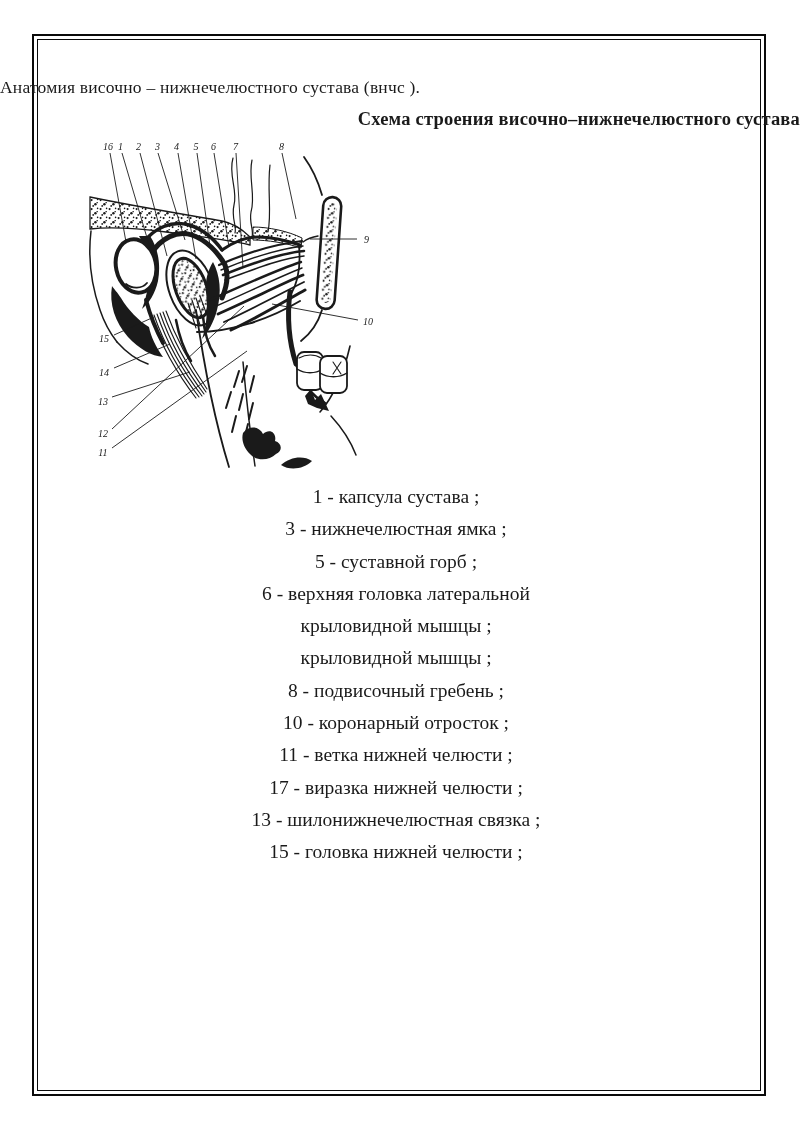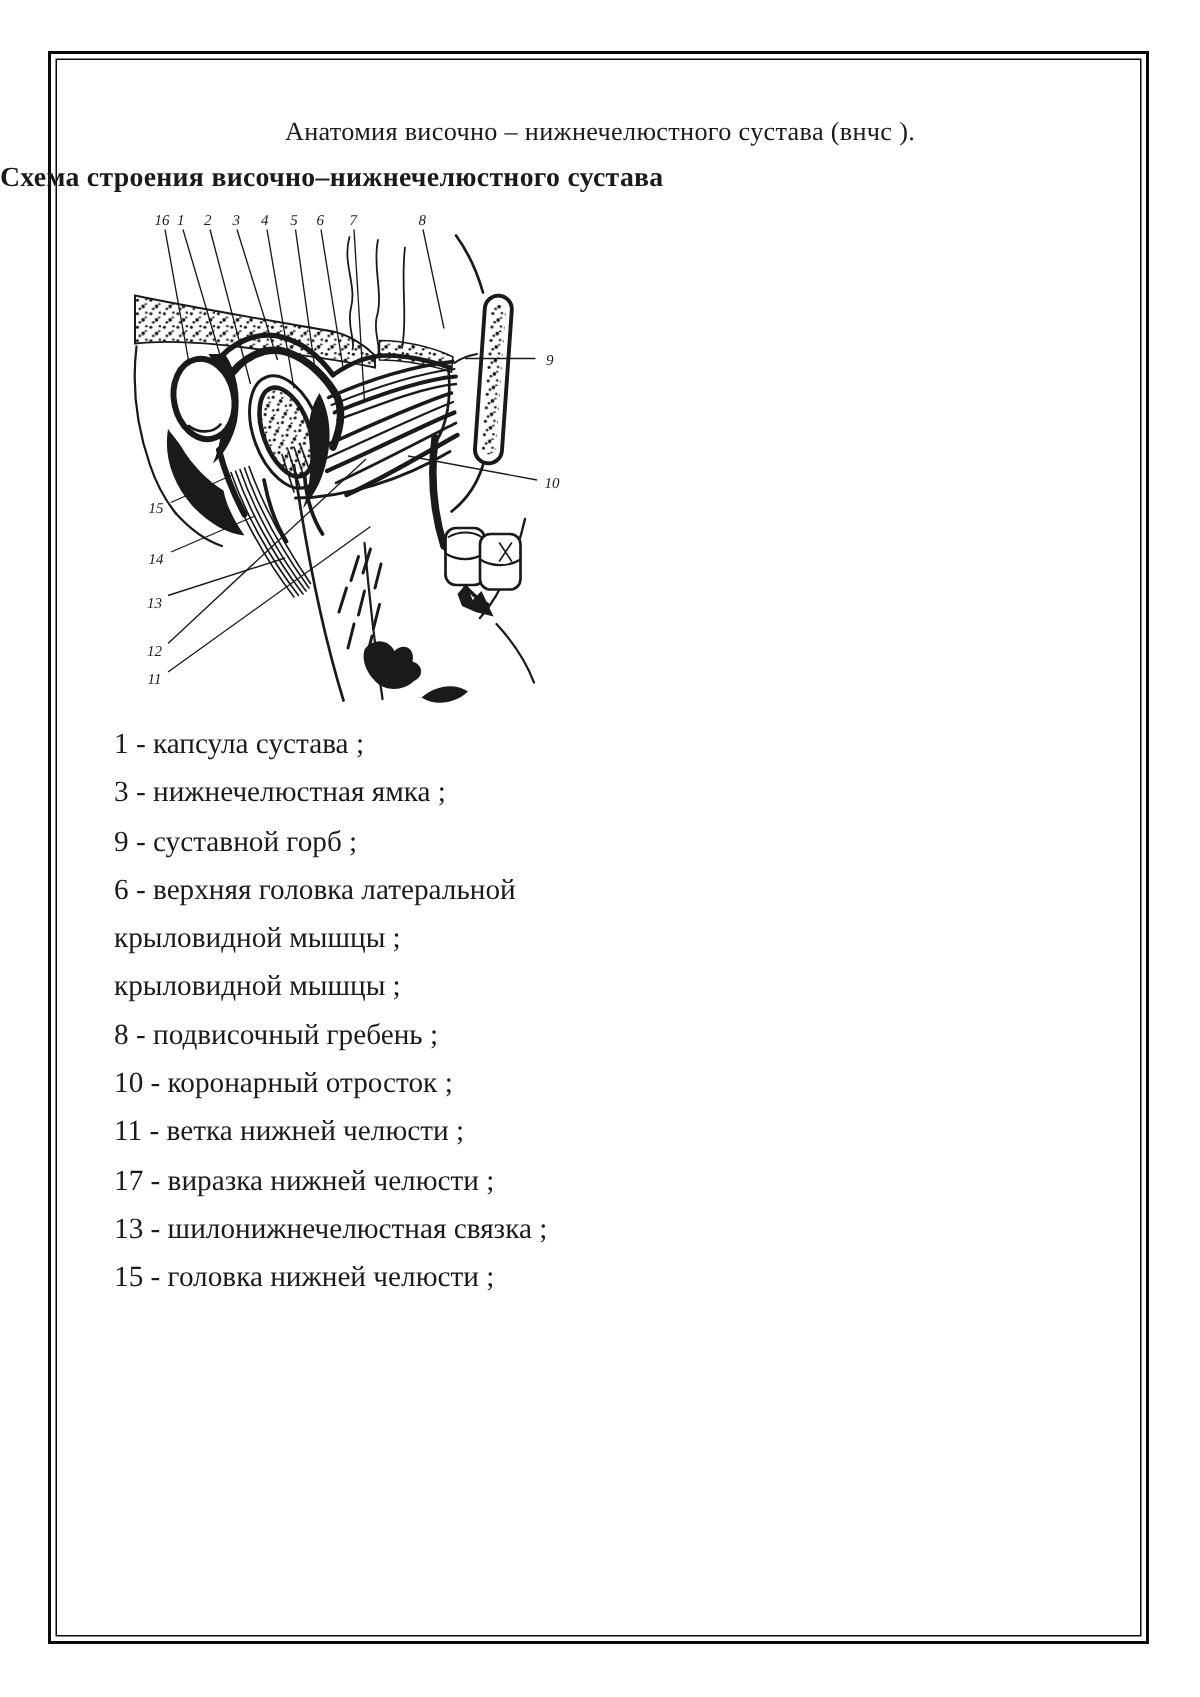--- a/index.html
+++ b/index.html
@@ -12,31 +12,31 @@
   .border-outer {
     position:absolute; left:32px; top:34px; width:734px; height:1062px;
     box-sizing:border-box; border:2px solid #0a0a0a;
   }
   .border-inner {
     position:absolute; left:3px; top:3px; right:3px; bottom:3px;
     border:1px solid #0a0a0a;
   }
   .title {
     position:absolute; left:0; right:0; top:77px;
-    text-align:center; font-size:17.5px; letter-spacing:0.2px;
+    font-size:17.5px; letter-spacing:0.2px;
   }
   .subtitle {
     position:absolute; left:0; right:0; top:109px;
-    text-align:left; font-size:18.5px; font-weight:bold; letter-spacing:0.2px;
+    text-align:right; font-size:18.5px; font-weight:bold; letter-spacing:0.2px;
   }
   .figure {
     position:absolute; left:75px; top:135px; width:340px; height:355px;
   }
   .legend {
-    position:absolute; left:76px; top:481px; width:640px;
+    position:absolute; left:76px; top:481px; width:640px;text-align:center;
   }
   .legend .line {
     height:32.3px; line-height:32.3px; font-size:19.5px; white-space:pre;
   }
   
   .ln   { stroke:#1a1a1a; fill:none; stroke-linecap:round; }
   .fl   { fill:#1a1a1a; stroke:none; }
   .ld   { stroke:#1a1a1a; stroke-width:0.9; fill:none; }
   .fig-num { font:italic 10px "Liberation Serif", serif; fill:#1a1a1a; text-anchor:middle; }
 </style>
@@ -199,21 +199,21 @@
     <text class="fig-num" x="103" y="405">13</text>
     <text class="fig-num" x="103" y="437">12</text>
     <text class="fig-num" x="103" y="456">11</text>
   </g>
 </svg>
 </div>
 
 <div class="legend">
   <div class="line">1 - капсула сустава ;</div>
   <div class="line">3 - нижнечелюстная ямка ;</div>
-  <div class="line">9 - суставной горб ;</div>
+  <div class="line">5 - суставной горб ;</div>
   <div class="line">6 - верхняя головка латеральной</div>
   <div class="line">крыловидной мышцы ;</div>
   <div class="line">крыловидной мышцы ;</div>
   <div class="line">8 - подвисочный гребень ;</div>
   <div class="line">10 - коронарный отросток ;</div>
   <div class="line">11 - ветка нижней челюсти ;</div>
   <div class="line">17 - виразка нижней челюсти ;</div>
   <div class="line">13 - шилонижнечелюстная связка ;</div>
   <div class="line">15 - головка нижней челюсти ;</div>
 </div>

